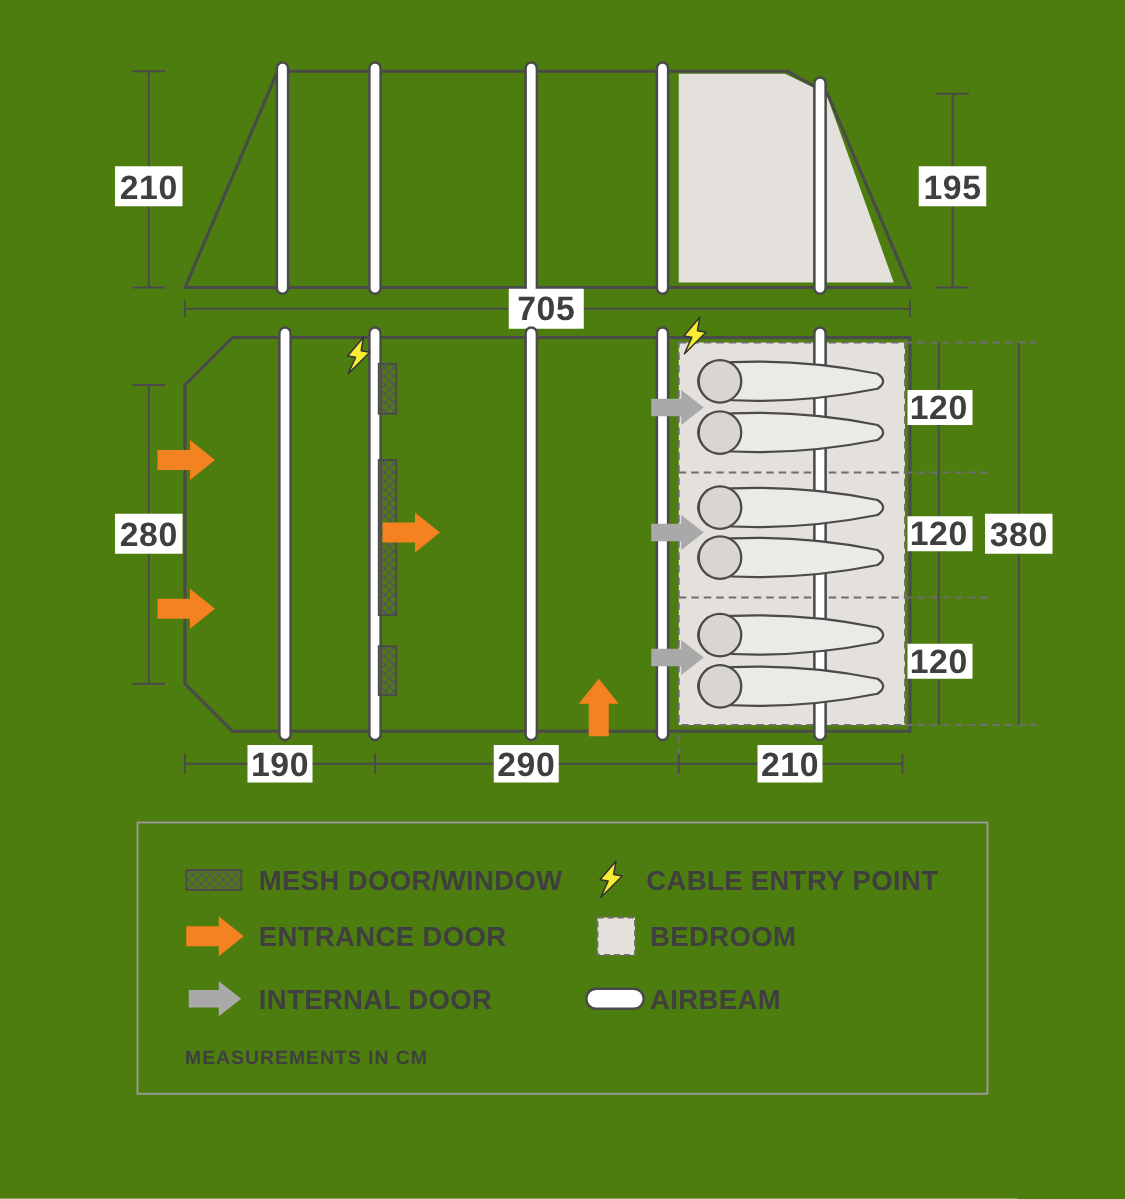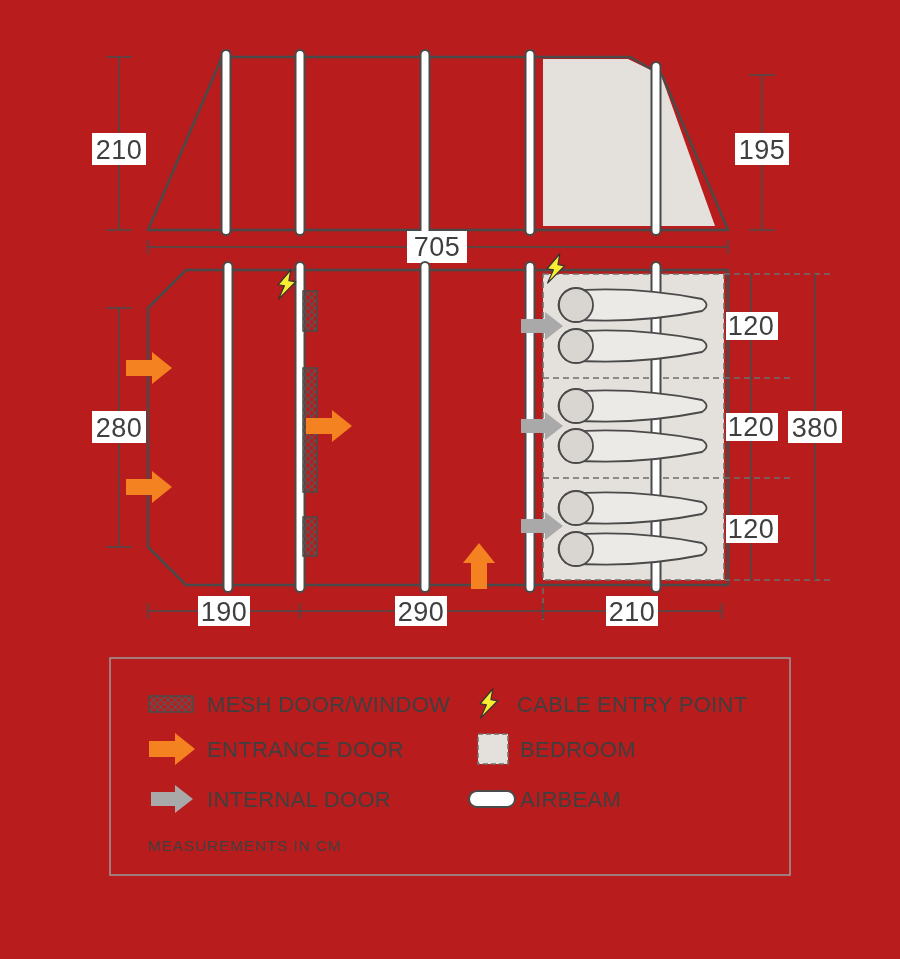--- a/index.html
+++ b/index.html
@@ -1,16 +1,16 @@
 <!DOCTYPE html>
 <html><head>
 <meta charset="utf-8">
 <style>
   html,body { margin:0; padding:0; background:#ffffff; }
-  .page { width:900px; height:959px; background:#b91c1c; }
+  .page { width:900px; height:959px; background:#4d7c0f;font-weight:bold; }
   svg text { font-family:"Liberation Sans", sans-serif; fill:#3f3f3f; }
   .dim-text { font-size:27px; text-anchor:middle; letter-spacing:0.5px; }
   .legend-text { font-size:22px; letter-spacing:0.3px; }
   .note-text { font-size:15.5px; letter-spacing:0.8px; }
   .outline { stroke:#4a4a4a; stroke-width:2.5; fill:none; stroke-linejoin:round; }
   .pole { fill:#ffffff; stroke:#4a4a4a; stroke-width:2; }
   .dim-line { stroke:#4a4a4a; stroke-width:1.5; fill:none; }
   .dash { stroke:#6e6e6e; stroke-width:1.5; stroke-dasharray:6 4; fill:none; }
   .lbl-bg { fill:#ffffff; }
   .mesh-rect { stroke:#4a4a4a; stroke-width:1.5; }

